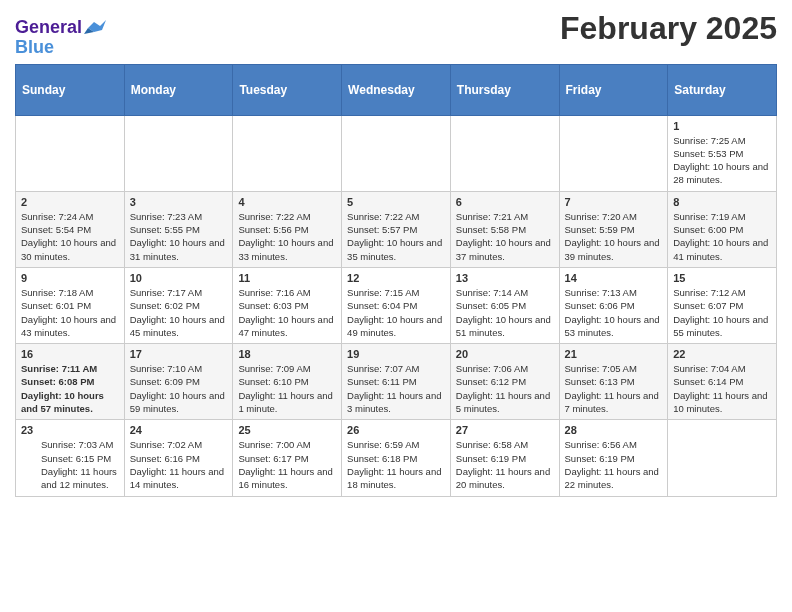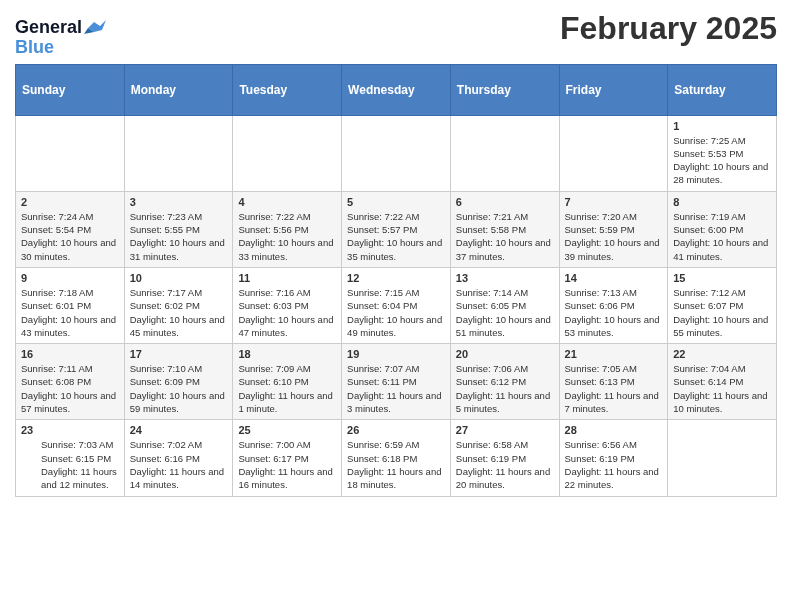--- a/index.html
+++ b/index.html
@@ -21,21 +21,21 @@
       flex-direction: column;
       align-items: flex-start;
       margin-top: 8px;
     }
     .logo-text {
       font-size: 18px;
       font-weight: bold;
       color: #333;
       line-height: 1.1;
     }
-    .logo-text .general { color: #0f172a; }
+    .logo-text .general { color: #4c1d95; }
     .logo-text .blue { color: #4a90d9; }
     .title-block {
       text-align: right;
     }
     .month-title {
       font-size: 32px;
       font-weight: bold;
       color: #333;
     }
     .location-title {
@@ -222,21 +222,21 @@
         <td>
           <span class="day-number">15</span>
           <div class="day-info" style="white-space: pre-line;">Sunrise: 7:12 AM
 Sunset: 6:07 PM
 Daylight: 10 hours and 55 minutes.</div>
         </td>
       </tr>
       <tr>
         <td>
           <span class="day-number">16</span>
-          <div class="day-info" style="white-space: pre-line;">Sunrise: 7:11 AM
+          <div class="day-info" style="white-space: pre-line; font-weight: bold;">Sunrise: 7:11 AM
 Sunset: 6:08 PM
 Daylight: 10 hours and 57 minutes.</div>
         </td>
         <td>
           <span class="day-number">17</span>
           <div class="day-info" style="white-space: pre-line;">Sunrise: 7:10 AM
 Sunset: 6:09 PM
 Daylight: 10 hours and 59 minutes.</div>
         </td>
         <td>

